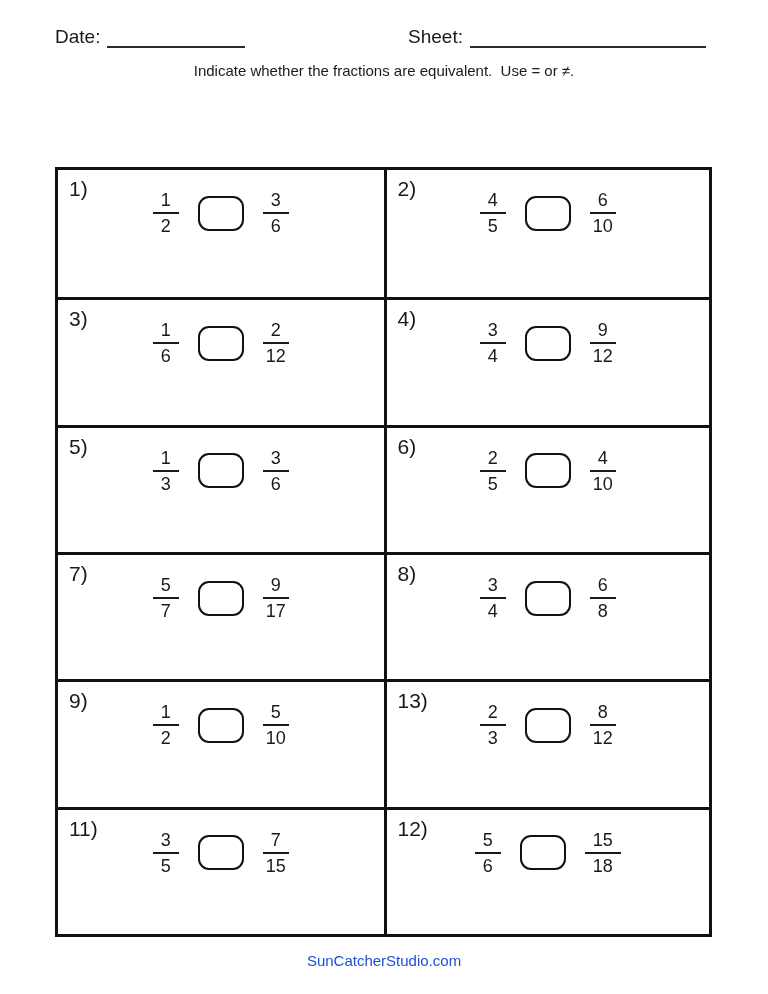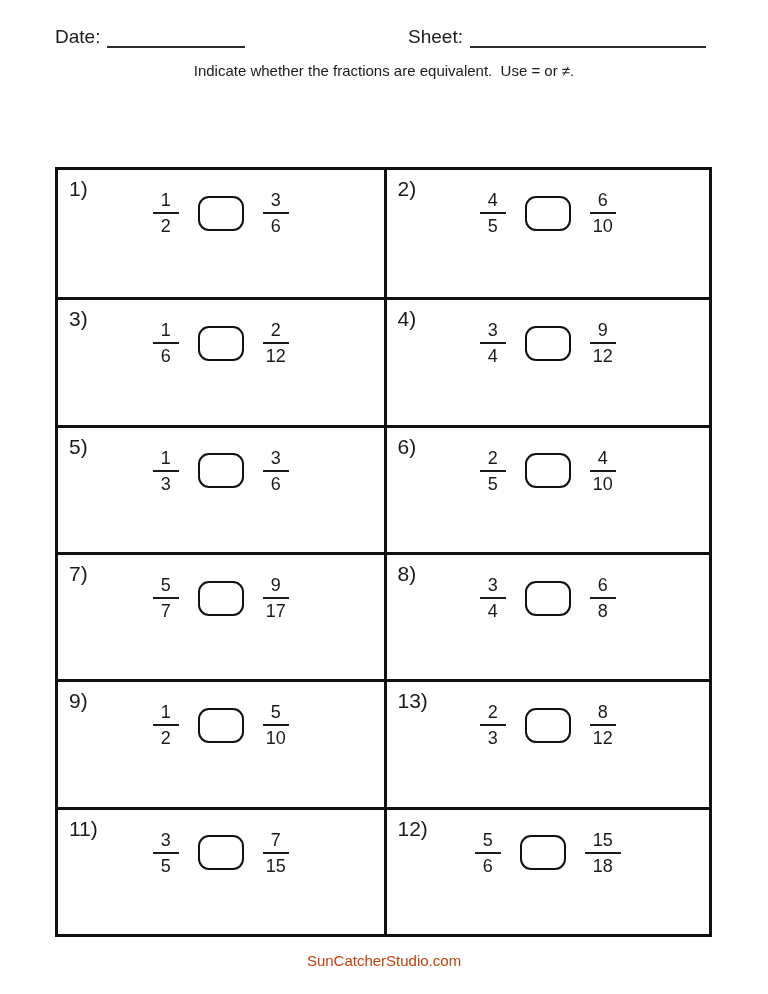--- a/index.html
+++ b/index.html
@@ -98,21 +98,21 @@
     box-sizing: border-box;
   }
 
   
   .footer {
     position: absolute;
     left: 0; top: 952px;
     width: 768px;
     text-align: center;
     font-size: 15px;
-    color: #c2410c;
+    color: #1d4ed8;
   }
 </style>
 </head>
 <body>
 
 <div class="page">
 
   <div class="top-row">
     <div class="field">
       <span class="field-label">Date:</span>

